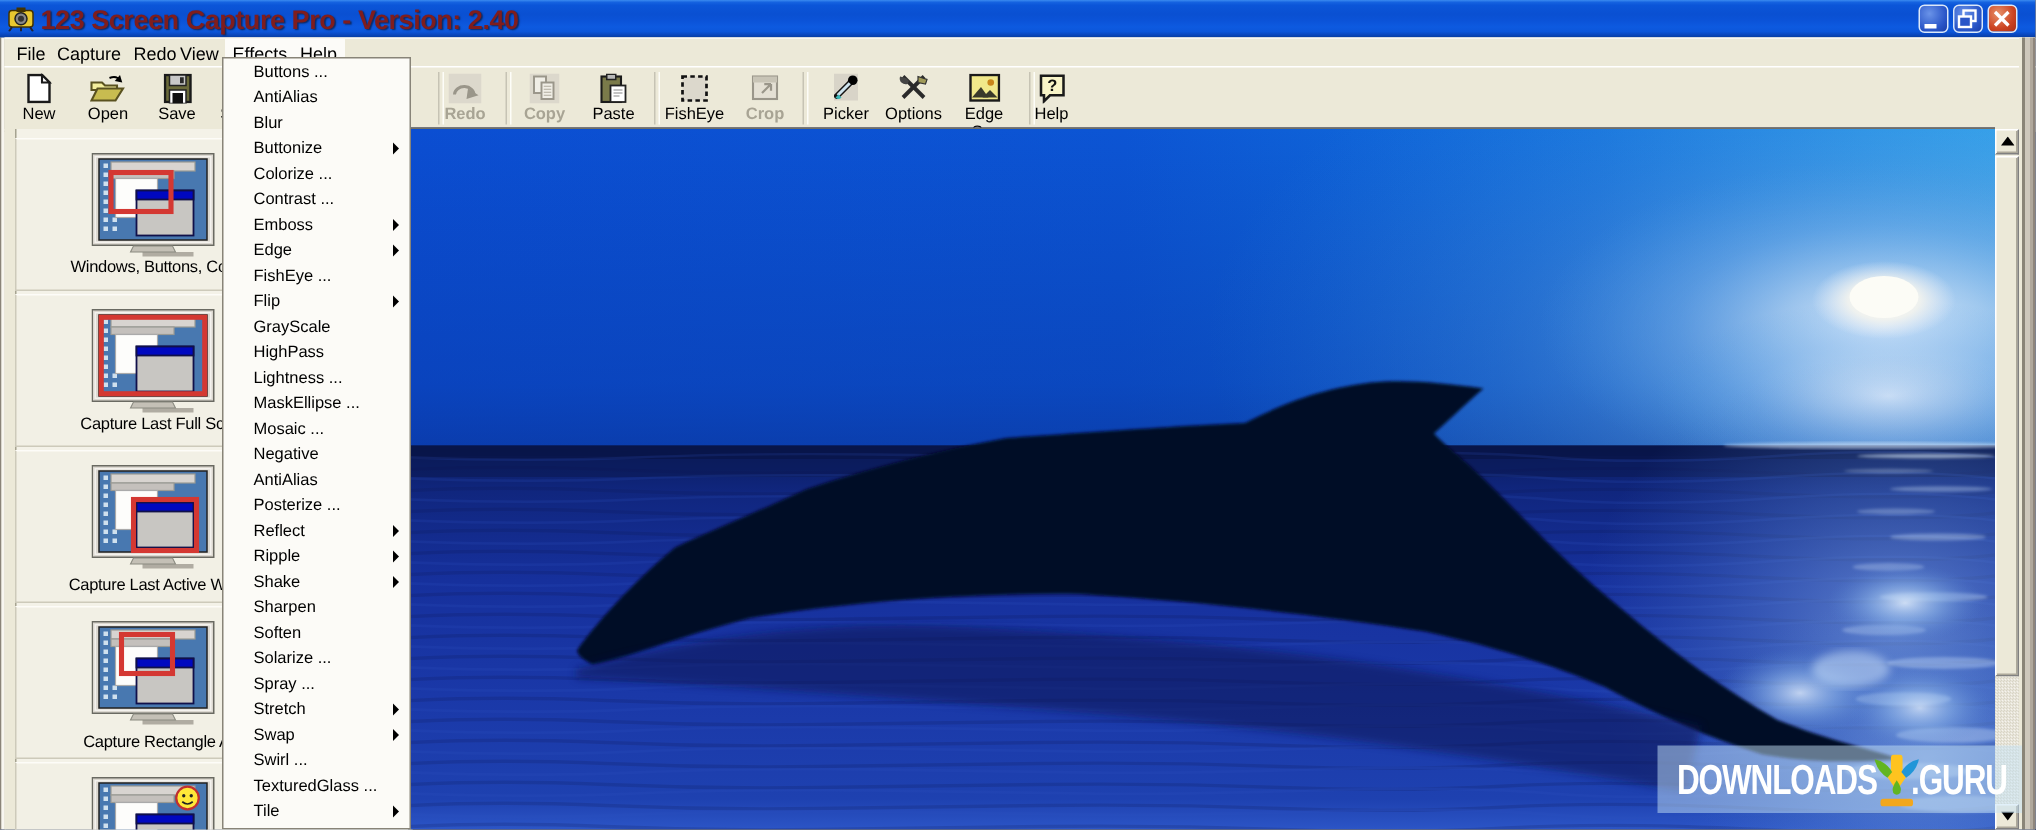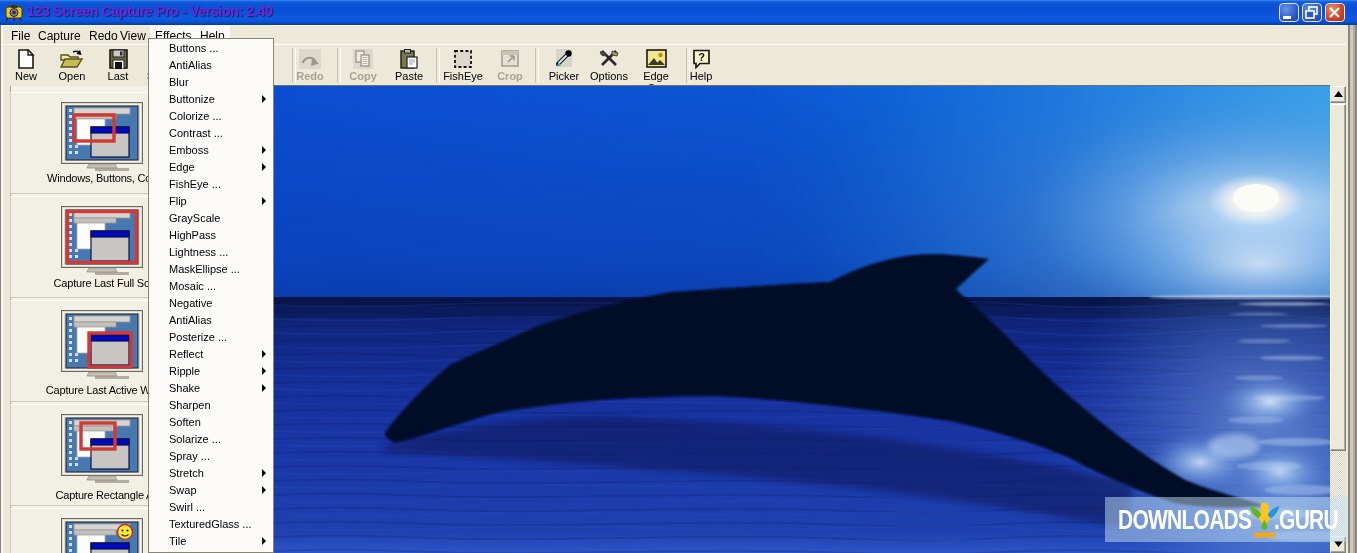--- a/index.html
+++ b/index.html
@@ -2,21 +2,21 @@
 <html><head>
 <meta charset="utf-8">
 <style>
   html,body{margin:0;padding:0;}
   body{width:1357px;height:553px;overflow:hidden;position:relative;
        font-family:"Liberation Sans",sans-serif;background:#ece9d8;}
   .abs{position:absolute;}
   
   #titlebar{left:0;top:0;width:1357px;height:25px;
     background:linear-gradient(#3b8bf0 0%,#1563e0 6%,#0b55d8 14%,#0a50d2 38%,#0b53d8 55%,#0d5ae0 72%,#0c56da 84%,#0a48c0 92%,#063ca0 100%);}
-  #titletext{left:27px;top:3px;color:#6d28d9;font-size:14px;font-weight:bold;
+  #titletext{left:27px;top:3px;color:#7f1d1d;font-size:18px;font-weight:bold;
     letter-spacing:-0.3px;text-shadow:1px 1px 1px #0a2a66;}
   .winbtn{top:3px;width:20px;height:19px;border-radius:4px;
     border:1px solid #dce8f8;box-sizing:border-box;}
   #btnmin{left:1279px;background:radial-gradient(circle at 35% 30%,#6a93e8,#2a56c8 65%,#1a3da8);}
   #btnmax{left:1302px;background:radial-gradient(circle at 35% 30%,#6a93e8,#2a56c8 65%,#1a3da8);}
   #btncls{left:1325px;background:radial-gradient(circle at 35% 30%,#e8926a,#cc4422 60%,#aa2e16);}
   
   #menubar{left:3px;top:25px;width:1354px;height:19px;background:#ece9d8;
     border-top:1px solid #f8f6f2;font-size:12px;color:#000;}
   .mitem{position:absolute;top:3px;}
@@ -115,21 +115,21 @@
     <div class="tlabel">Open</div>
   </div>
   <div class="tbtn" style="left:93px">
     <svg width="19" height="20" viewBox="0 0 19 20">
         <rect x="1" y="1" width="17" height="18" fill="#6a6a3a" stroke="#1a1a1a" stroke-width="1.6"></rect>
         <rect x="4" y="1" width="11" height="7" fill="#c8c8c8" stroke="#222" stroke-width="1"></rect>
         <rect x="11" y="2.5" width="2.5" height="4" fill="#2a2a2a"></rect>
         <rect x="4" y="11" width="11" height="9" fill="#fff" stroke="#222" stroke-width="1"></rect>
         <rect x="6" y="13" width="7" height="7" fill="#111"></rect>
       </svg>
-    <div class="tlabel">Last</div>
+    <div class="tlabel">Save</div>
   </div>
   <div class="tbtn" style="left:142px">
     <svg width="20" height="20" viewBox="0 0 20 20">
         <rect x="2" y="2" width="16" height="16" fill="#d8d4c8"></rect>
       </svg>
     <div class="tlabel">Save As</div>
   </div>
   <div class="tbtn tgray" style="left:285px">
     <svg width="22" height="20" viewBox="0 0 22 20">
         <rect x="0" y="0" width="22" height="20" fill="#dcd8cc"></rect>

